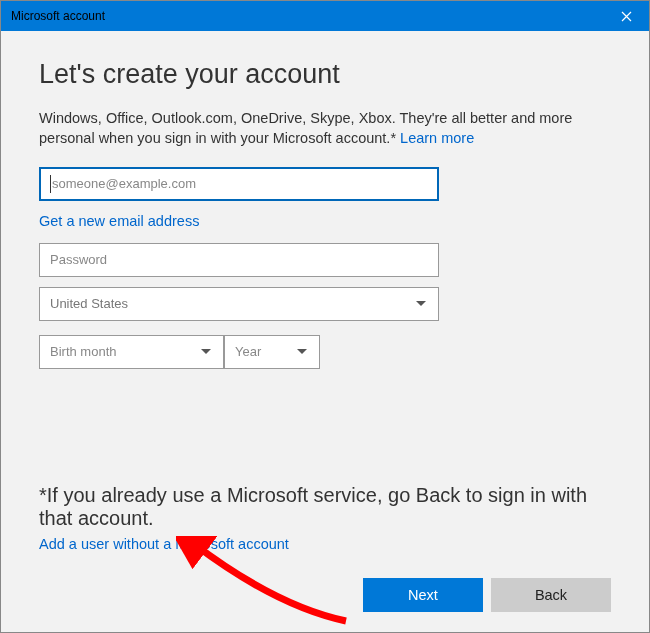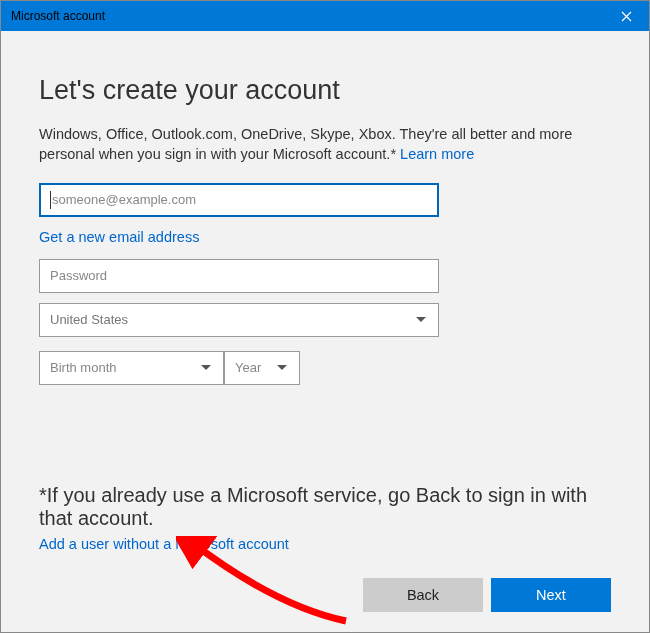--- a/index.html
+++ b/index.html
@@ -1,34 +1,34 @@
 <!DOCTYPE html>
 <html><head>
   <meta charset="utf-8">
   <style>
     * { box-sizing: border-box; margin: 0; padding: 0; font-family: "Segoe UI", Tahoma, sans-serif; }
     body { background: #fff; width: 650px; height: 633px; overflow: hidden; }
     .window { width: 650px; height: 633px; border: 1px solid #888; background: #f2f2f2; display: flex; flex-direction: column; }
     .titlebar { height: 30px; background: #0078d7; color: #000000; display: flex; align-items: center; justify-content: space-between; padding: 0 0 0 10px; font-size: 12px; }
     .titlebar .title { }
     .close { width: 45px; height: 30px; display: flex; align-items: center; justify-content: center; color: #fff; font-size: 14px; }
-    .content { flex: 1; padding: 44px 38px 20px 38px; display: flex; flex-direction: column; color: #262626; position: relative; }
+    .content { flex: 1; padding: 28px 38px 20px 38px; display: flex; flex-direction: column; color: #262626; position: relative; }
     h1 { font-weight: 400; font-size: 27px; color: #333; margin-bottom: 18px; }
     .desc { font-size: 14.5px; line-height: 1.4; color: #333; margin-bottom: 18px; max-width: 560px; }
     .link { color: #0066cc; text-decoration: none; cursor: pointer; }
     .field { width: 400px; height: 34px; border: 1px solid #999; background: #fff; padding: 0 10px; font-size: 13px; color: #777; display: flex; align-items: center; margin-bottom: 10px; position: relative; }
     .field.focused { border: 1px solid #0067b8; box-shadow: inset 0 0 0 1px #0067b8; }
     .getnew { font-size: 14.5px; margin: 2px 0 14px 0; }
     .select { width: 400px; }
     .select::after { content: ""; position: absolute; right: 12px; top: 13px; width: 0; height: 0; border-left: 5px solid transparent; border-right: 5px solid transparent; border-top: 5px solid #555; }
     .dob { display: flex; gap: 0; margin-top: 4px; }
     .dob .field { margin-bottom: 0; }
     .month { width: 185px; }
     .day { width: 96px; }
-    .year { width: 76px; }
+    .year { width: 96px; }
     .spacer { flex: 1; }
     .bottom { margin-top: 30px;}
     .foot { font-size: 20px; color: #333; margin-bottom: 6px; }
     .adduser { font-size: 14.5px; margin-bottom: 20px; }
     .buttons { display: flex; justify-content: flex-end; gap: 8px; padding-top: 6px; }
     .btn { width: 120px; height: 34px; border: none; font-size: 14.5px; cursor: pointer; }
     .btn-primary { background: #0078d7; color: #fff; }
     .btn-secondary { background: #cccccc; color: #222; }
     .cursor { display: inline-block; width: 1px; height: 18px; background: #333; vertical-align: middle; margin-right: 1px; animation: blink 1s step-end infinite; }
     @keyframes blink { 50% { opacity: 0; } }
@@ -77,22 +77,22 @@
         <span class="placeholder">Year</span>
       </div>
     </div>
 
     <div class="spacer"></div>
 
     <div class="bottom">
       <p class="foot">*If you already use a Microsoft service, go Back to sign in with that account.</p>
       <p class="adduser"><a class="link">Add a user without a Microsoft account</a></p>
       <div class="buttons">
+        <button class="btn btn-primary">Next</button>
         <button class="btn btn-secondary">Back</button>
-        <button class="btn btn-primary">Next</button>
       </div>
     </div>
 
     <svg class="arrow-overlay" width="190" height="95" viewBox="0 0 190 95">
       <defs>
         <marker id="ah" markerWidth="10" markerHeight="10" refX="2" refY="3" orient="auto">
           <path d="M0,0 L0,6 L7,3 z" fill="#ff0000"></path>
         </marker>
       </defs>
       <path d="M170,85 Q100,70 18,8" stroke="#ff0000" stroke-width="7" fill="none" marker-end="url(#ah)"></path>

